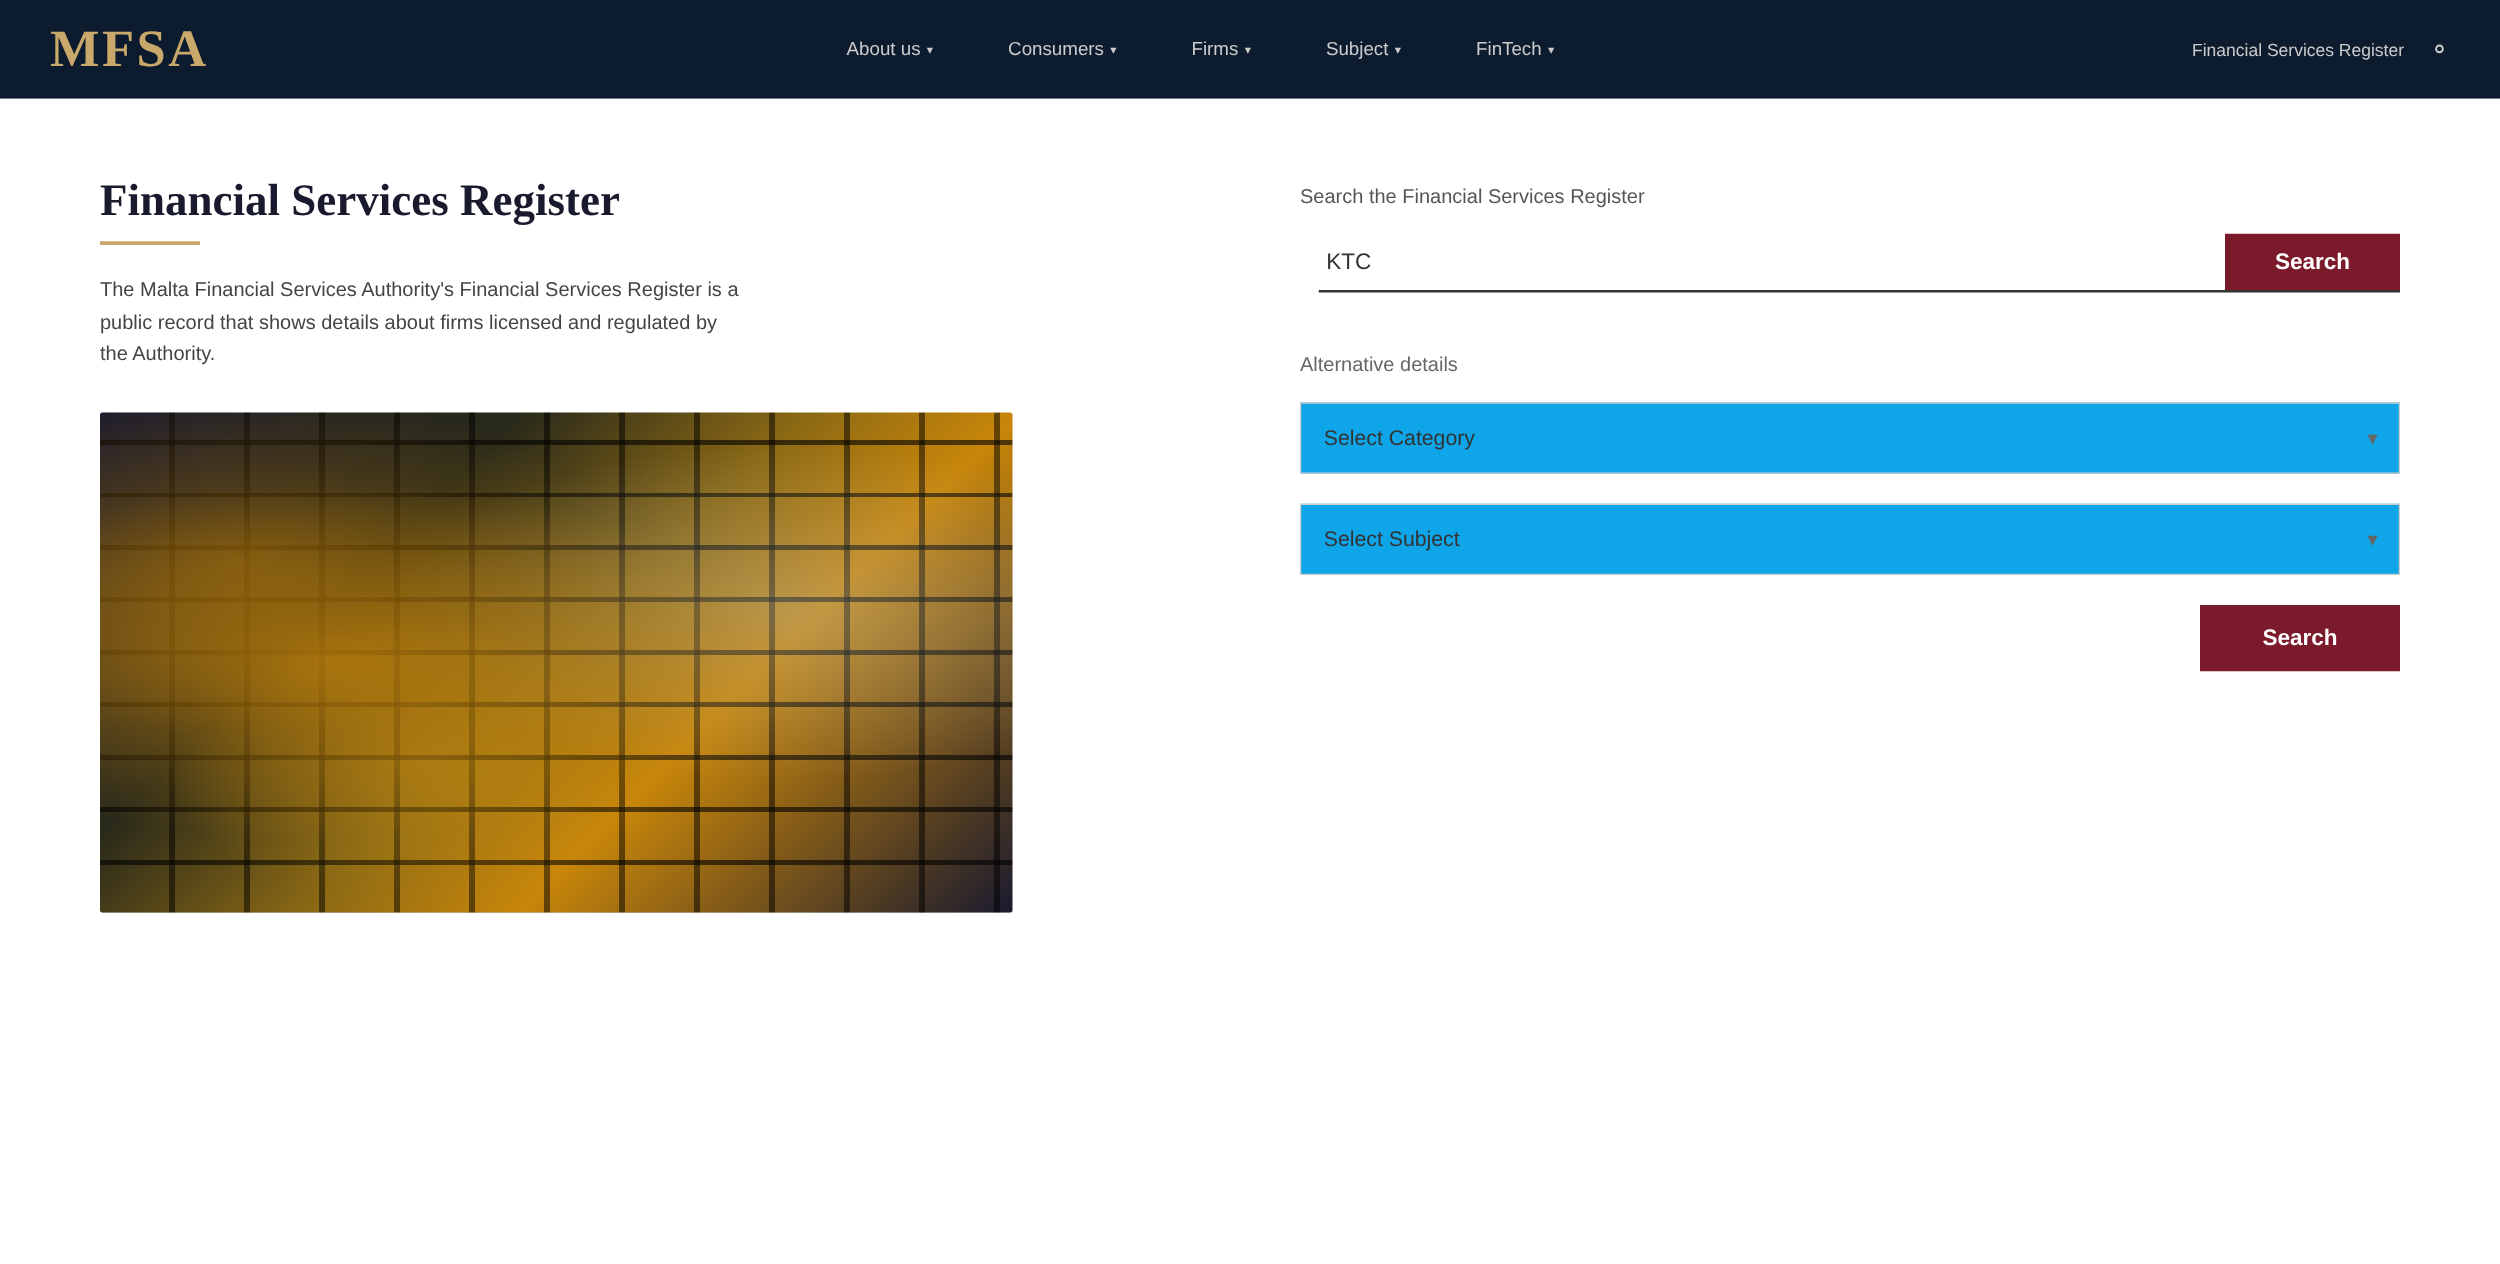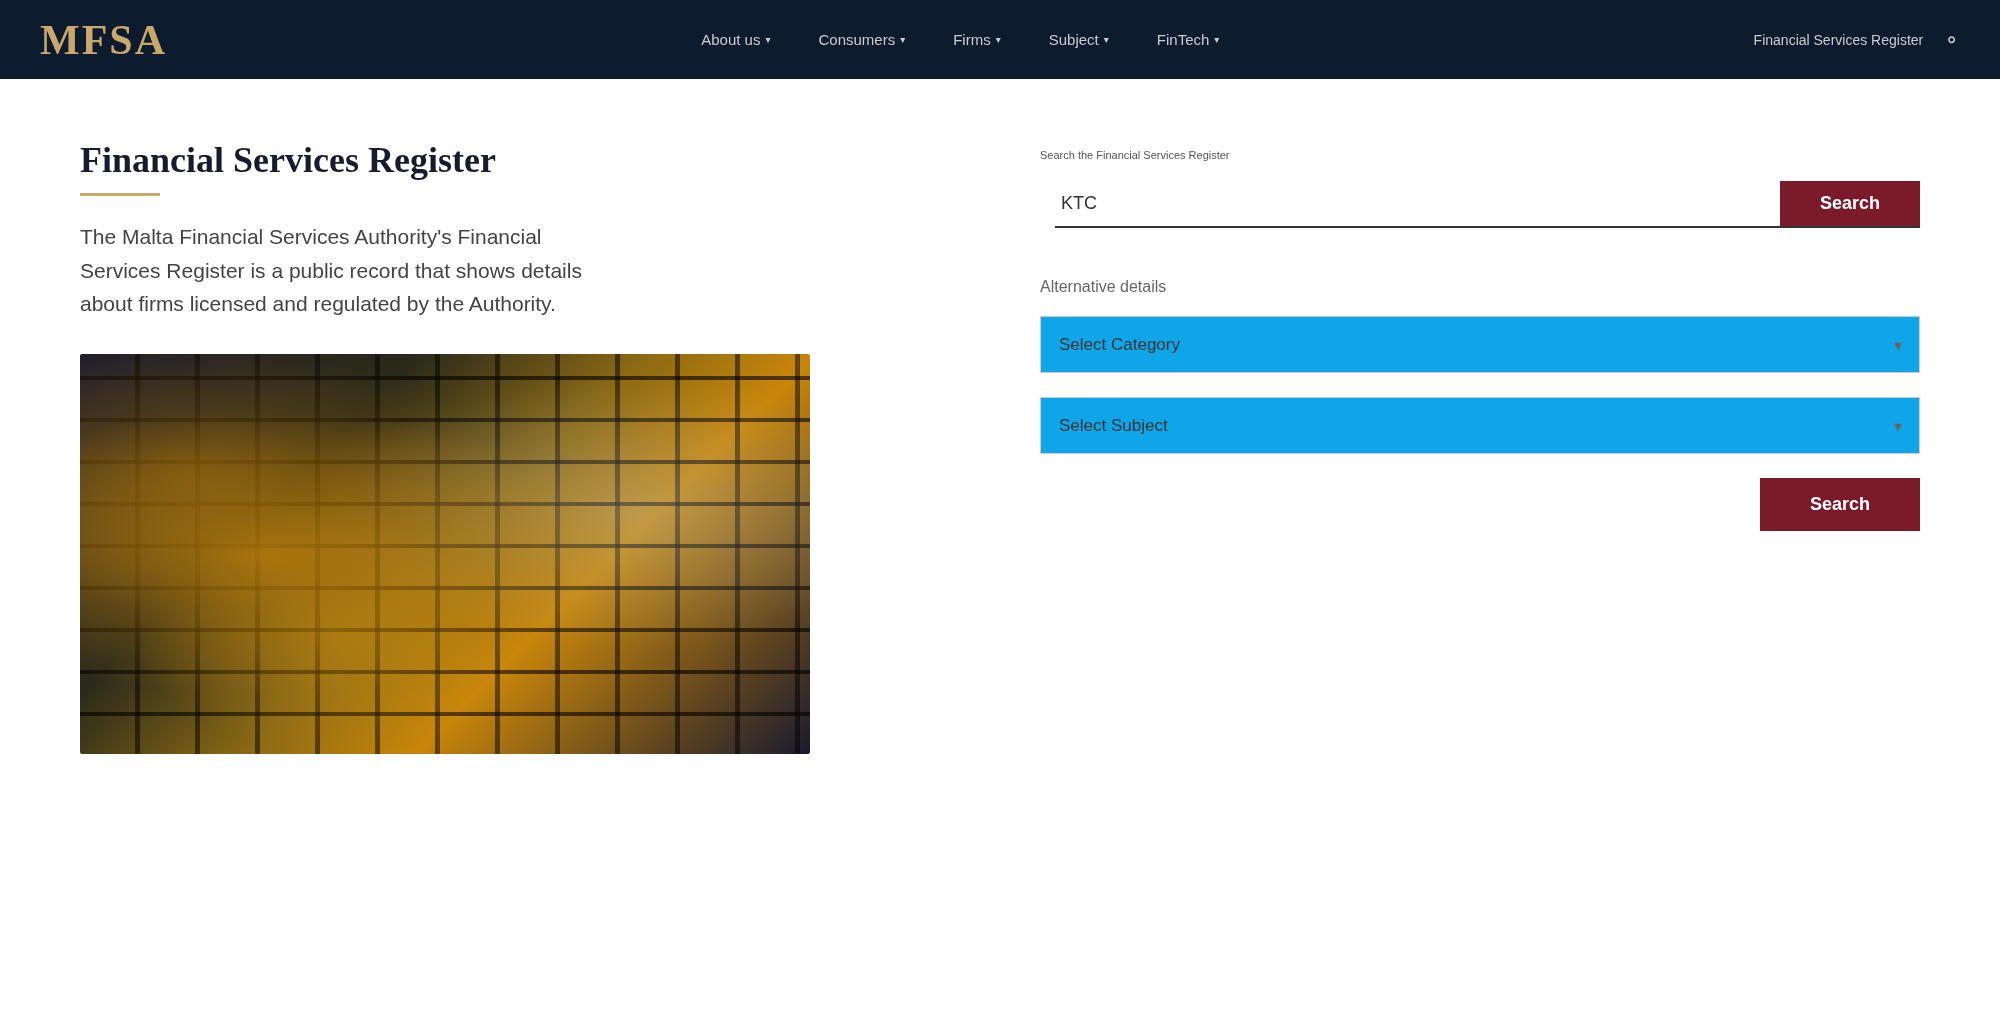--- a/index.html
+++ b/index.html
@@ -17,21 +17,21 @@
     .navbar-logo {
       color: #c8a86b;
       font-size: 42px;
       font-weight: bold;
       font-family: Georgia, serif;
       letter-spacing: 2px;
     }
     .navbar-nav {
       display: flex;
       align-items: center;
-      gap: 4px;
+      gap: 16px;
       flex: 1;
       justify-content: center;
     }
     .nav-item {
       color: #ccc;
       font-size: 15px;
       padding: 0 22px;
       cursor: pointer;
       display: flex;
       align-items: center;
@@ -83,21 +83,21 @@
       margin-bottom: 12px;
       font-family: Georgia, serif;
     }
     .title-underline {
       width: 80px;
       height: 3px;
       background: #c8a86b;
       margin-bottom: 24px;
     }
     .page-description {
-      font-size: 21px;
+      font-size: 16px;
       color: #444;
       line-height: 1.6;
       margin-bottom: 33px;
       max-width: 520px;
     }
     .building-image {
       width: 730px;
       height: 400px;
       background: linear-gradient(135deg, #1a1a2e 0%, #2a2a1a 30%, #8b6914 50%, #c8860a 65%, #1a1a2e 100%);
       position: relative;
@@ -133,21 +133,21 @@
         radial-gradient(ellipse at 15% 30%, rgba(180,120,5,0.5) 0%, transparent 35%),
         radial-gradient(ellipse at 35% 70%, rgba(210,150,20,0.4) 0%, transparent 30%),
         radial-gradient(ellipse at 75% 40%, rgba(180,200,220,0.3) 0%, transparent 40%);
     }
 
     
     .right-col {
       padding-top: 10px;
     }
     .search-label {
-      font-size: 11px;
+      font-size: 16px;
       color: #555;
       margin-bottom: 20px;
     }
     .search-bar {
       display: flex;
       margin-bottom: 50px;
       border-bottom: 2px solid #333;
       margin-left: 15px;
     }
     .search-input {

